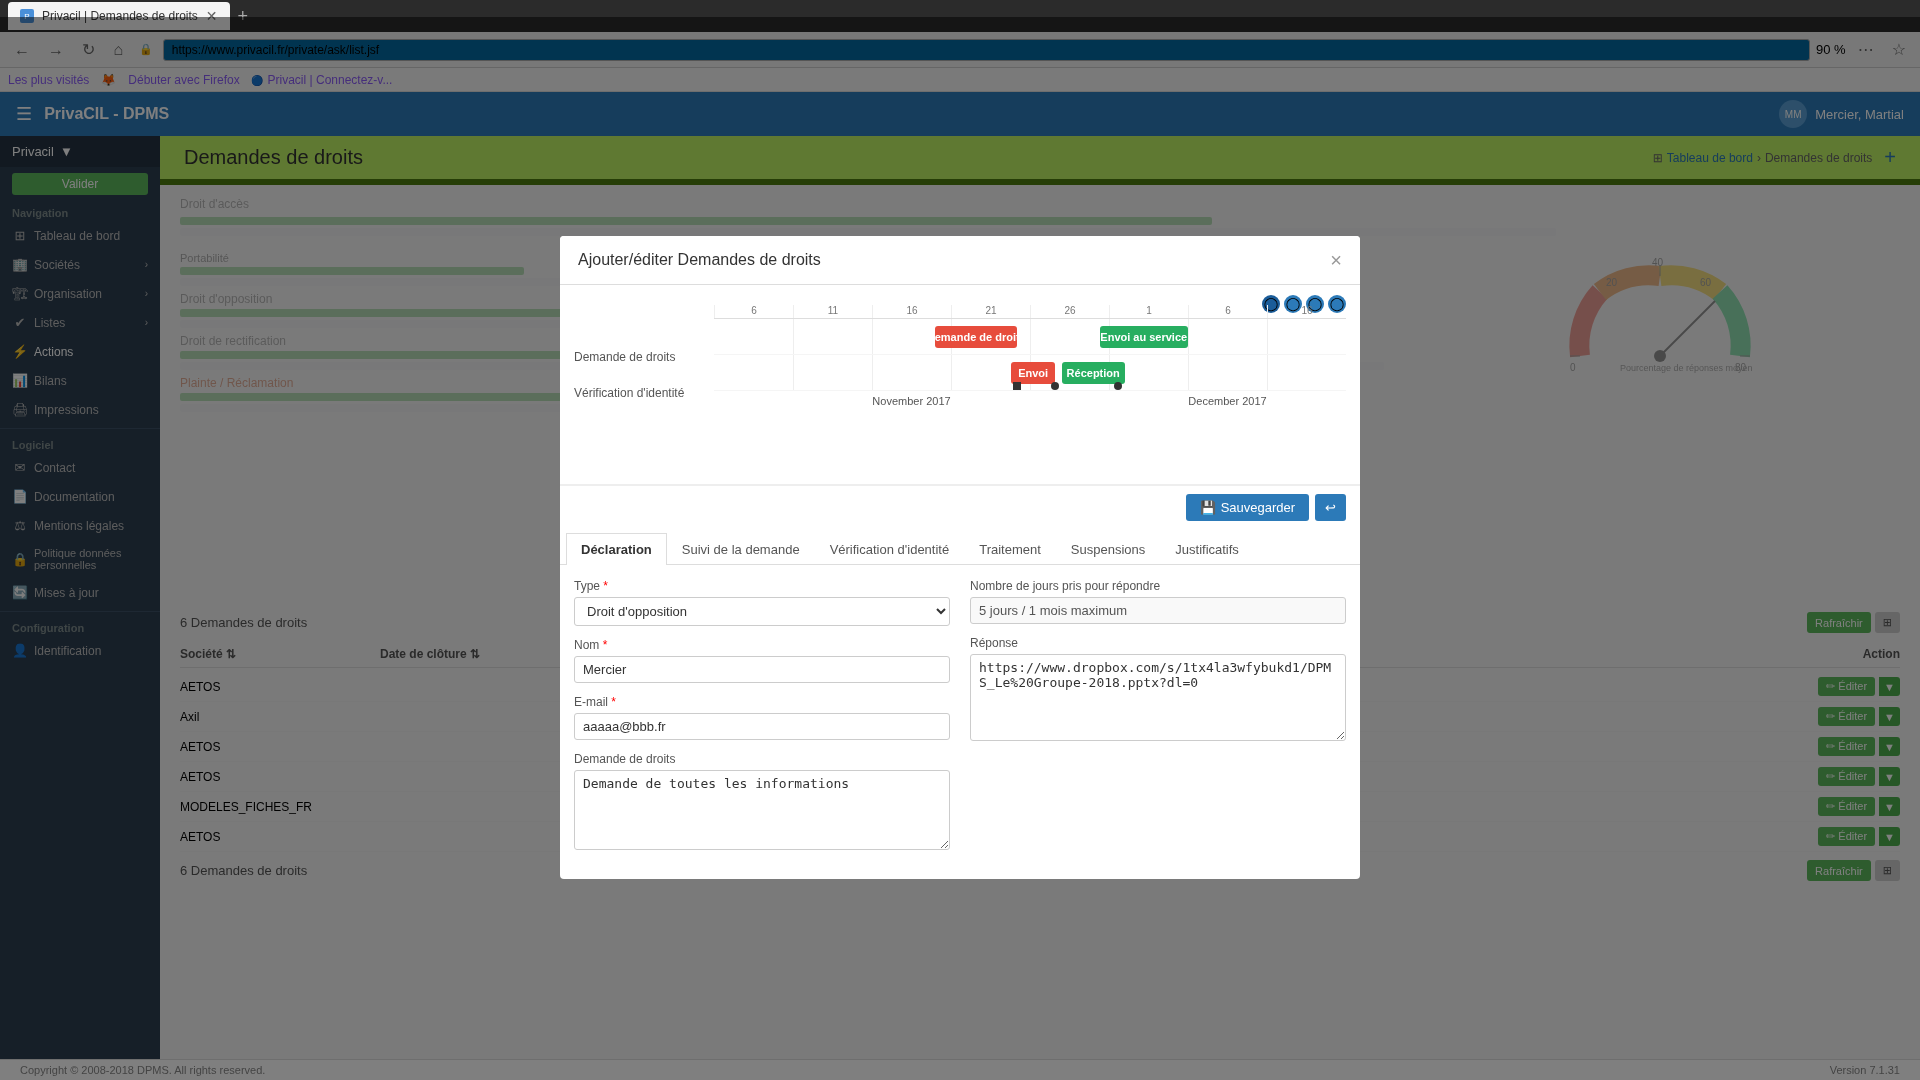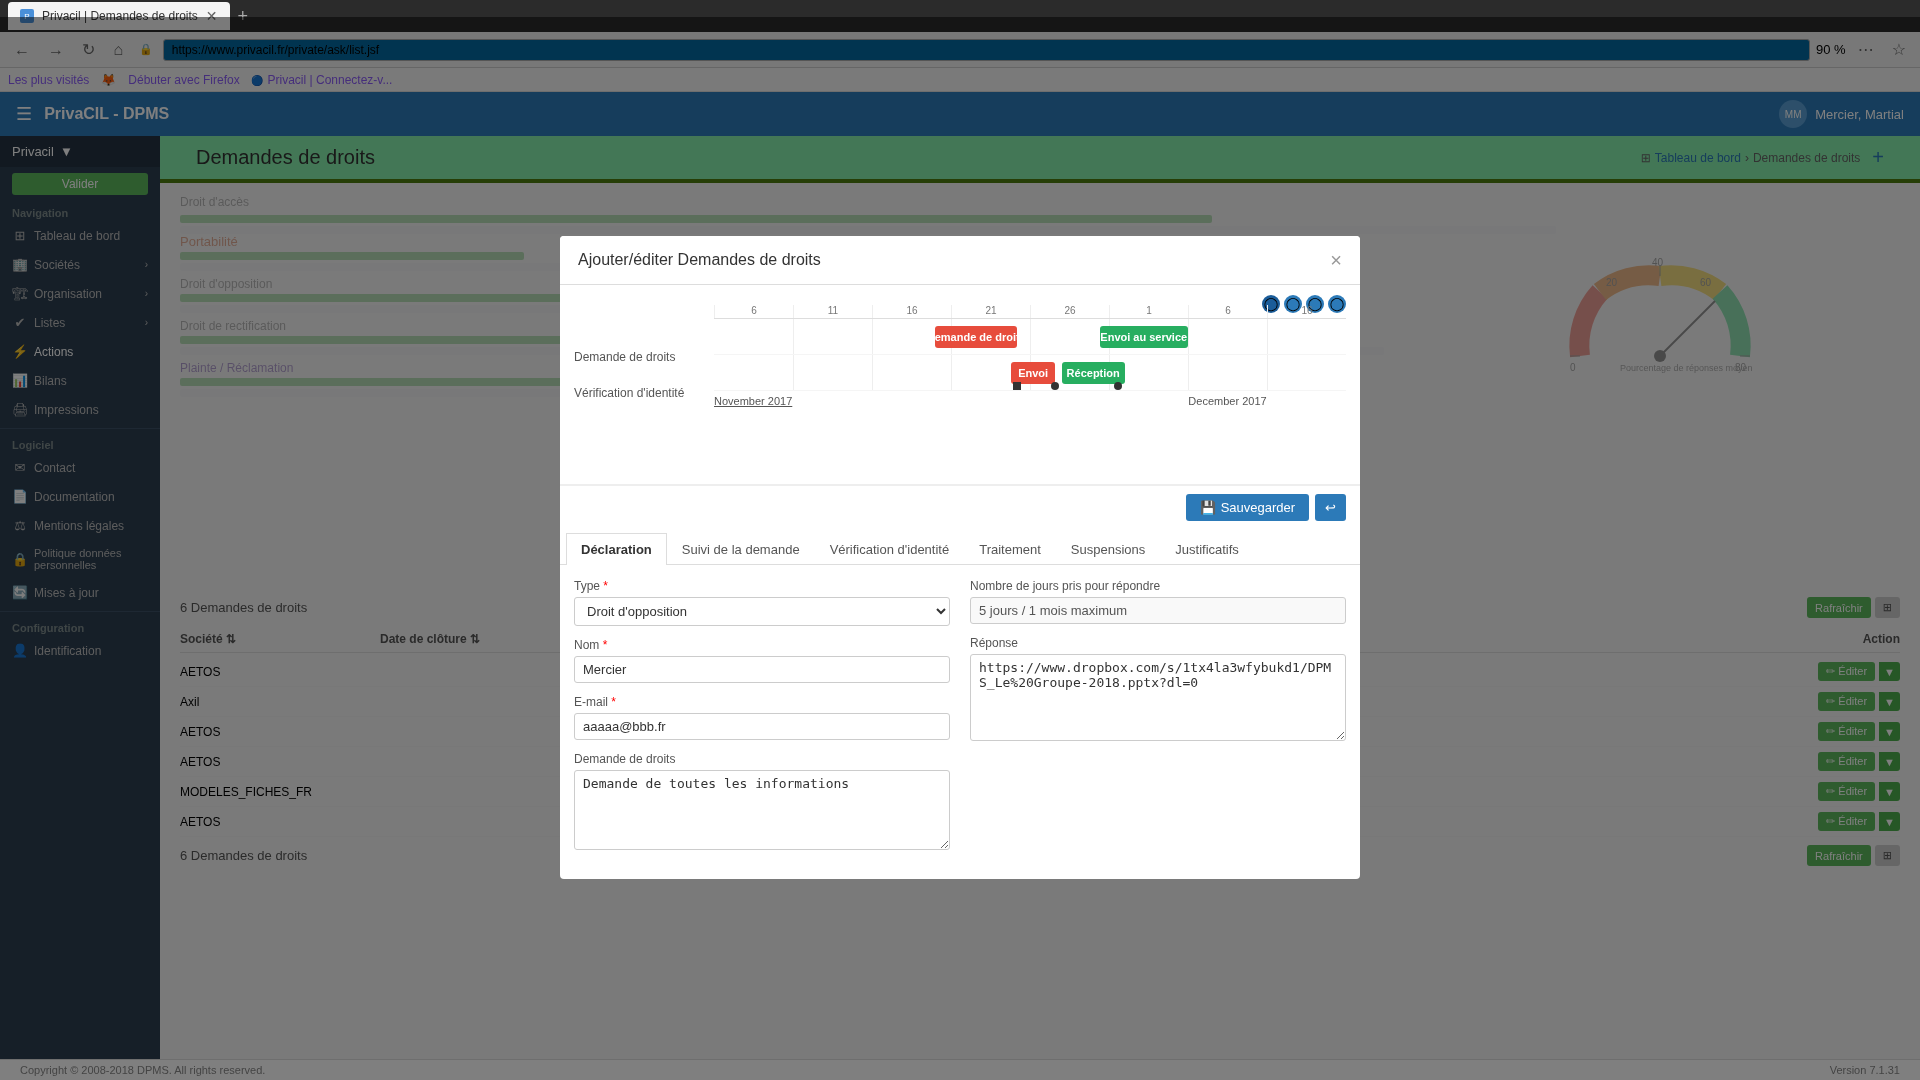--- a/index.html
+++ b/index.html
@@ -35,21 +35,21 @@
     .validate-btn { background: #5cb85c; color: white; border: none; padding: 4px 10px; margin: 6px 12px; border-radius: 3px; cursor: pointer; font-size: 12px; display: block; width: calc(100% - 24px); }
     .sidebar-section { padding: 6px 12px 2px; font-size: 11px; color: #7f8c8d; text-transform: none; font-weight: bold; }
     .sidebar-item { display: flex; align-items: center; gap: 6px; padding: 7px 12px; cursor: pointer; font-size: 12px; color: #bbb; }
     .sidebar-item.active { color: white; }
     .sidebar-item .si-icon { font-size: 13px; width: 16px; text-align: center; }
     .sidebar-item .arrow { margin-left: auto; font-size: 10px; }
     .sidebar-divider { border: none; border-top: 1px solid #3d5166; margin: 4px 0; }
 
     
     .main-content { flex: 1; overflow: hidden; position: relative; }
-    .main-header { background: #86efac; border-bottom: 4px solid #4d7c0f; padding: 10px 36px; display: flex; align-items: center; justify-content: space-between; }
+    .main-header { background: #bef264; border-bottom: 6px solid #4d7c0f; padding: 10px 24px; display: flex; align-items: center; justify-content: space-between; }
     .main-title { font-size: 20px; color: #333; font-weight: normal; }
     .breadcrumb { font-size: 12px; color: #666; display: flex; align-items: center; gap: 4px; }
     .main-inner { padding: 12px 20px; overflow-y: auto; height: calc(100% - 54px); }
     .add-btn { background: none; border: none; color: #2c7ab8; font-size: 20px; cursor: pointer; }
     .table-header { display: flex; align-items: center; justify-content: space-between; padding: 6px 0; border-bottom: 1px solid #ddd; font-weight: bold; color: #555; font-size: 12px; margin-bottom: 4px; }
     .table-row { display: flex; align-items: center; padding: 5px 0; border-bottom: 1px solid #f0f0f0; font-size: 12px; }
     .col-societe { width: 200px; }
     .col-action { margin-left: auto; display: flex; gap: 4px; }
     .edit-btn { background: #5cb85c; color: white; border: none; padding: 3px 8px; border-radius: 3px; cursor: pointer; font-size: 11px; display: flex; align-items: center; gap: 3px; }
     .edit-btn-dropdown { background: #4cae4c; color: white; border: none; padding: 3px 5px; border-radius: 0 3px 3px 0; cursor: pointer; font-size: 11px; }
@@ -238,30 +238,30 @@
         </div>
       </div>
 
       <div class="main-inner">
 
         <div style="display:flex; gap:20px; margin-bottom:10px; opacity:0.4;">
           <div style="flex:1;">
             <div style="font-size:12px;color:#555;margin-bottom:6px;">Droit d'accès</div>
             <div style="height:8px;background:#5cb85c;width:60%;border-radius:2px;margin-bottom:3px;"></div>
             <div style="height:8px;background:#e9ecef;width:80%;border-radius:2px;"></div>
-            <div style="font-size:13px;color:#c2410c;margin-top:0;margin-bottom:3px;">Portabilité</div>
+            <div style="font-size:11px;color:#404040;margin-top:16px;margin-bottom:3px;">Portabilité</div>
             <div style="height:8px;background:#5cb85c;width:20%;border-radius:2px;margin-bottom:3px;"></div>
             <div style="height:8px;background:#e9ecef;width:30%;border-radius:2px;"></div>
             <div style="font-size:12px;color:#555;margin-top:6px;margin-bottom:3px;">Droit d'opposition</div>
             <div style="height:8px;background:#5cb85c;width:40%;border-radius:2px;margin-bottom:3px;"></div>
             <div style="height:8px;background:#e9ecef;width:60%;border-radius:2px;"></div>
             <div style="font-size:12px;color:#555;margin-top:6px;margin-bottom:3px;">Droit de rectification</div>
             <div style="height:8px;background:#5cb85c;width:50%;border-radius:2px;margin-bottom:3px;"></div>
             <div style="height:8px;background:#e9ecef;width:70%;border-radius:2px;"></div>
-            <div style="font-size:12px;color:#4c1d95;margin-top:6px;margin-bottom:3px;">Plainte / Réclamation</div>
+            <div style="font-size:12px;color:#c2410c;margin-top:6px;margin-bottom:3px;">Plainte / Réclamation</div>
             <div style="height:8px;background:#5cb85c;width:25%;border-radius:2px;margin-bottom:3px;"></div>
             <div style="height:8px;background:#e9ecef;width:40%;border-radius:2px;"></div>
           </div>
         </div>
 
         <div style="position:absolute;right:160px;top:120px;opacity:0.5;">
           <svg width="200" height="120" viewBox="0 0 200 120">
             <defs>
               <clipPath id="gauge-clip">
                   <rect x="0" y="0" width="200" height="100"></rect>
@@ -450,21 +450,21 @@
 
                 <div class="gantt-bar bar-red" style="left:47%;width:7%;top:7px;">Envoi</div>
 
                 <div style="position:absolute;left:48%;bottom:0;width:8px;height:8px;background:#333;border-radius:50;transform:translateX(-50%);"></div>
                 <div style="position:absolute;left:54%;bottom:0;width:8px;height:8px;background:#333;border-radius:50%;transform:translateX(-50%);"></div>
                 <div style="position:absolute;left:64%;bottom:0;width:8px;height:8px;background:#333;border-radius:50%;transform:translateX(-50%);"></div>
               </div>
             </div>
 
             <div style="display:flex;margin-top:4px;">
-              <div style="flex:5;text-align:left;font-size:11px;color:#555;text-decoration:underline;">November 2017</div>
+              <div style="flex:5;text-align:center;font-size:11px;color:#555;">November 2017</div>
               <div style="flex:3;text-align:center;font-size:11px;color:#555;">December 2017</div>
             </div>
           </div>
         </div>
       </div>
 
       <div class="modal-actions">
         <button class="save-btn">
           <span>💾</span>
           <span>Sauvegarder</span>

